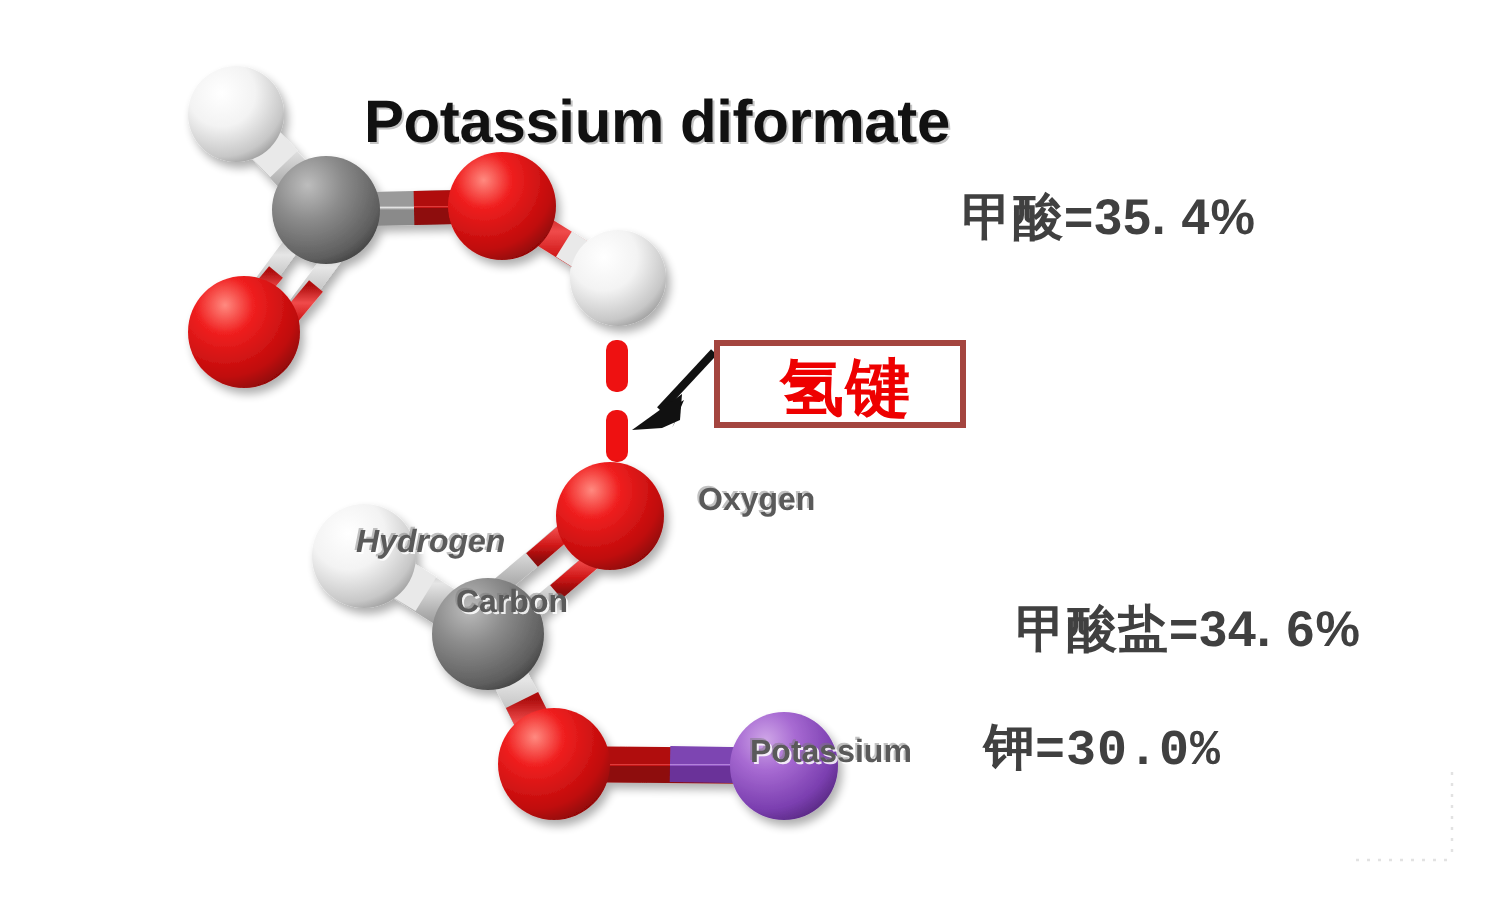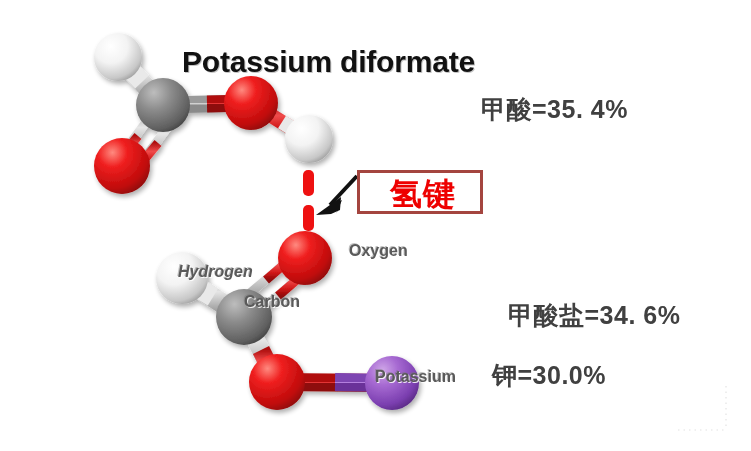--- a/index.html
+++ b/index.html
@@ -37,32 +37,32 @@
     text-shadow: 1px 1px 0 rgba(150,150,150,0.55);
   }
   .pct-label {
     font-size: 25px;
     font-weight: bold;
     color: #404040;
     letter-spacing: 0.5px;
   }
   #formic-acid-label { left: 481px; top: 97px; }
   #formate-label     { left: 492px; top: 303px; margin-left: 16px; }
-  #potassium-pct-label { left: 492px; top: 363px; }
+  #potassium-pct-label { left: 492px; top: 363px; font-family: Liberation Mono, monospace; }
 
   .atom-caption {
     font-size: 16px;
     font-weight: bold;
     color: #5a5a5a;
     text-shadow: 1px 1px 0 rgba(255,255,255,0.85),
                 -1px -1px 0 rgba(120,120,120,0.45);
   }
   #hydrogen-caption  { left: 178px; top: 264px; font-style: italic; }
   #oxygen-caption    { left: 305px; top: 243px; margin-left: 44px; }
-  #carbon-caption    { left: 244px; top: 294px; }
+  #carbon-caption    { left: 228px; top: 294px; }
   #potassium-caption { left: 375px; top: 369px; }
 
   #hbond-callout-box {
     position: absolute;
     left: 357px;
     top: 170px;
     width: 126px;
     height: 44px;
     border: 3px solid #a4453f;
     background: #ffffff;

